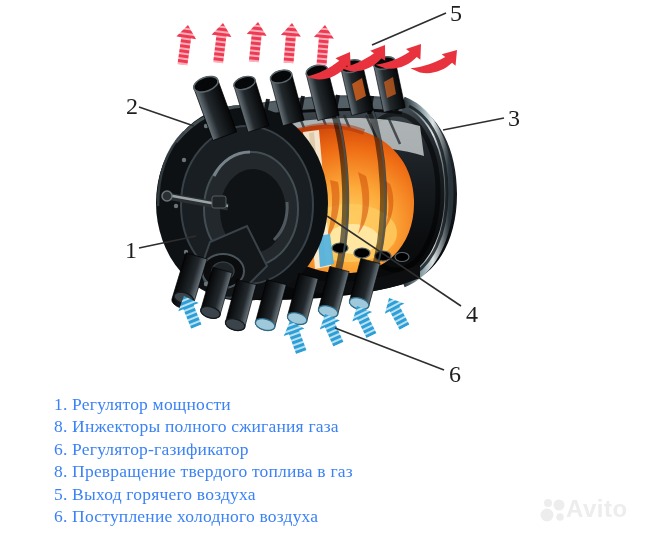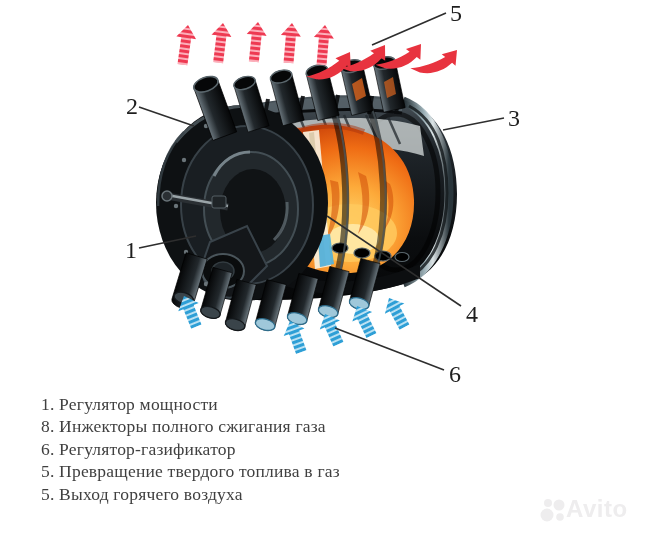--- a/index.html
+++ b/index.html
@@ -1,20 +1,20 @@
 <!DOCTYPE html>
 <html><head>
 <meta charset="utf-8">
 <style>
   html,body{margin:0;padding:0;background:#fff;}
   #stage{position:relative;width:647px;height:540px;background:#ffffff;overflow:hidden;
          font-family:"Liberation Serif", serif;}
   #diagram{position:absolute;left:0;top:0;}
-  #legend{position:absolute;left:41px;top:393px;font-size:17.5px;line-height:22.4px;
-          color:#404040;letter-spacing:0.2px;}
+  #legend{position:absolute;left:54px;top:393px;font-size:17.5px;line-height:22.4px;
+          color:#3b82f6;letter-spacing:0.2px;}
   .legend-line{white-space:nowrap;}
   #watermark{position:absolute;left:538px;top:494px;width:105px;height:34px;color:#eeedee;}
   #wm-text{position:absolute;left:28px;top:1px;font-family:"Liberation Sans",sans-serif;
            font-weight:bold;font-size:24px;letter-spacing:0.5px;color:#eeedee;}
   .co-num{font-family:"Liberation Serif",serif;font-size:24px;fill:#1e1e1e;}
 </style>
 </head>
 <body>
 
 <div id="stage">
@@ -250,22 +250,23 @@
       <text class="co-num" x="472" y="322">4</text>
       <text class="co-num" x="456" y="21">5</text>
       <text class="co-num" x="455" y="382">6</text>
     </g>
   </svg>
 
   <div id="legend">
     <div class="legend-line">1. Регулятор мощности</div>
     <div class="legend-line">8. Инжекторы полного сжигания газа</div>
     <div class="legend-line">6. Регулятор-газификатор</div>
-    <div class="legend-line">5. Превращение твердого топлива в газ</div>
+    <div class="legend-line">8. Превращение твердого топлива в газ</div>
     <div class="legend-line">5. Выход горячего воздуха</div>
+    <div class="legend-line">6. Поступление холодного воздуха</div>
   </div>
 
   <div id="watermark">
     <svg width="30" height="30">
       <circle cx="10" cy="9" r="4" fill="#eeedee"></circle>
       <circle cx="9" cy="21" r="6.5" fill="#eeedee"></circle>
       <circle cx="21" cy="11" r="5.5" fill="#eeedee"></circle>
       <circle cx="22" cy="23" r="3.8" fill="#eeedee"></circle>
     </svg>
     <span id="wm-text">Avito</span>

